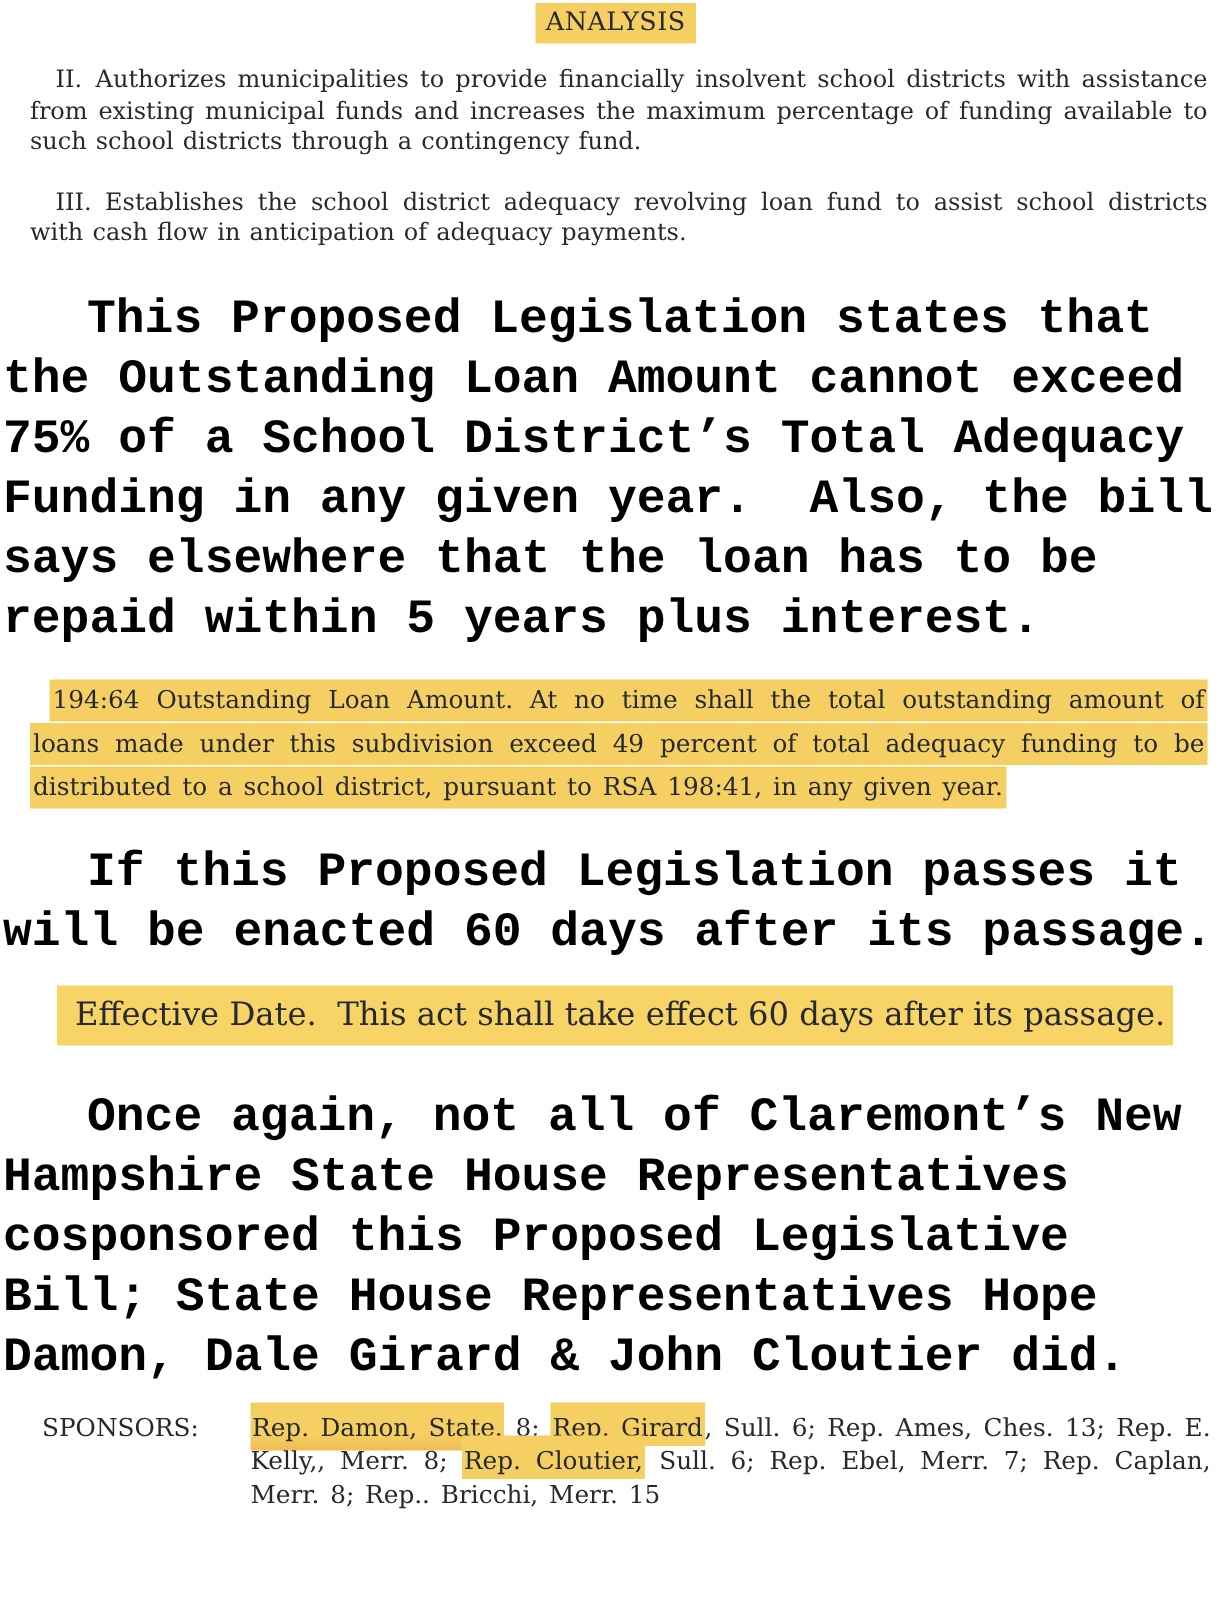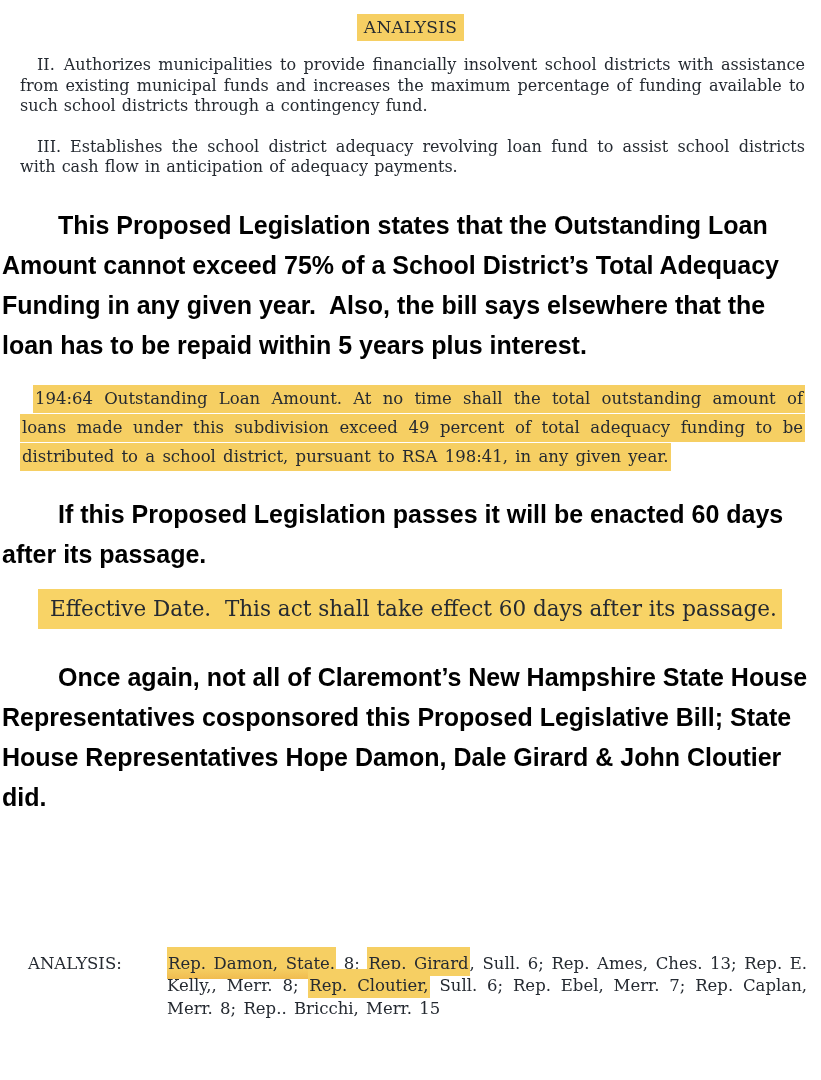--- a/index.html
+++ b/index.html
@@ -3,21 +3,20 @@
 <meta charset="utf-8">
 <style>
   html, body { margin:0; padding:0; background:#ffffff; }
   .page {
     position:relative;
     width:821px; height:1016px;
     background:#ffffff;
     overflow:hidden;
     font-family:"DejaVu Serif","Liberation Serif",serif;
     color:#252a31;
-    margin-top:12px;
   }
 
   
   mark.hl {
     background:#F6CF63;
     color:inherit;
     padding:3px 2px 4px 2px;
     -webkit-box-decoration-break:clone;
     box-decoration-break:clone;
   }
@@ -35,24 +34,24 @@
     text-align:justify;
     text-indent:17px;
     word-spacing:1px;
   }
   .bill-p .numeral { margin-right:9px; }
   .bill-p:last-child { margin-bottom:0; }
 
   
   .comment {
     margin:0 2px;
-    font-family:Liberation Sans, sans-serif;
+    font-family:Liberation Mono, monospace;
     font-weight:bold;
     color:#000000;
-    font-size:25px;
+    font-size:32px;
     line-height:40px;
     text-indent:56px;
     white-space:pre-wrap;
   }
   .comment-a { margin-top:27px; }
   .comment-b { margin-top:23px; }
   .comment-c { margin-top:29px; }
 
   
   .quote-loan {
@@ -111,17 +110,17 @@
 
   <p class="quote-loan"><mark class="hl">194:64  Outstanding Loan Amount. At no time shall the total outstanding amount of loans made under this subdivision exceed 49 percent of total adequacy funding to be distributed to a school district, pursuant to RSA 198:41, in any given year.</mark></p>
 
   <p class="comment comment-b">If this Proposed Legislation passes it will be enacted 60 days after its passage.</p>
 
   <p class="effective-line"><mark class="hl">Effective Date.  This act shall take effect 60 days after its passage.</mark></p>
 
   <p class="comment comment-c">Once again, not all of Claremont’s New Hampshire State House Representatives cosponsored this Proposed Legislative Bill; State House Representatives Hope Damon, Dale Girard &amp; John Cloutier did.</p>
 
   <div class="sponsors-row">
-    <div class="sponsors-label">ANALYSIS:</div>
+    <div class="sponsors-label">SPONSORS:</div>
     <div class="sponsors-text"><mark class="hl hl-damon">Rep. Damon, State.</mark><span> 8; </span><mark class="hl">Rep. Girard</mark><span>, Sull. 6; Rep. Ames, Ches. 13; Rep. E. Kelly,, Merr. 8; </span><mark class="hl">Rep. Cloutier,</mark><span> Sull. 6; Rep. Ebel, Merr. 7; Rep. Caplan, Merr. 8; Rep.. Bricchi, Merr. 15</span></div>
   </div>
 
 </div>
 
 </body></html>

